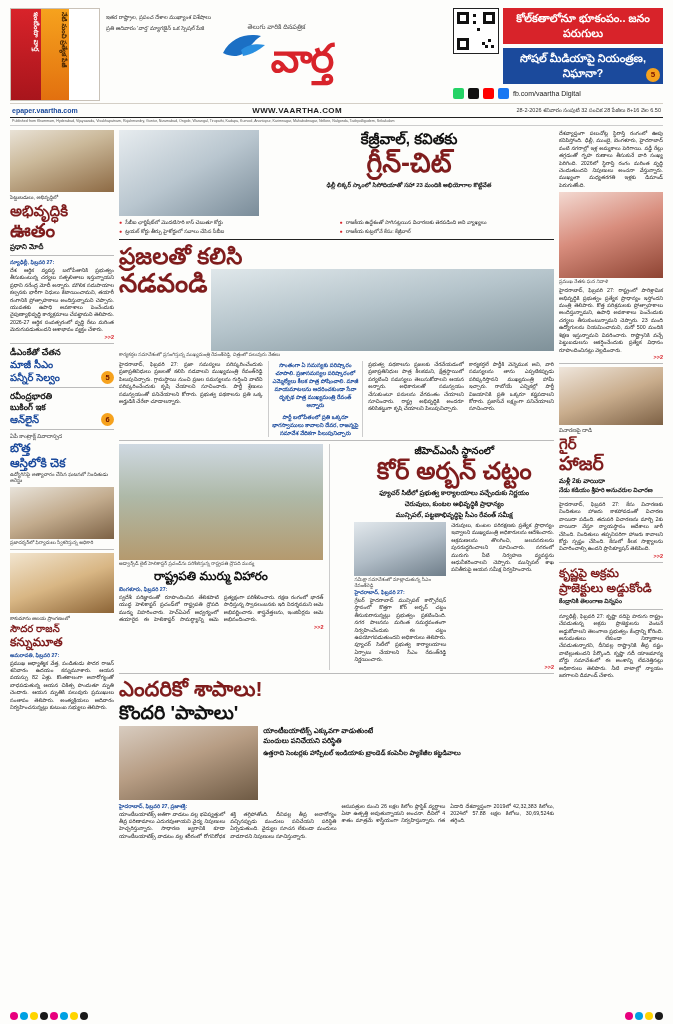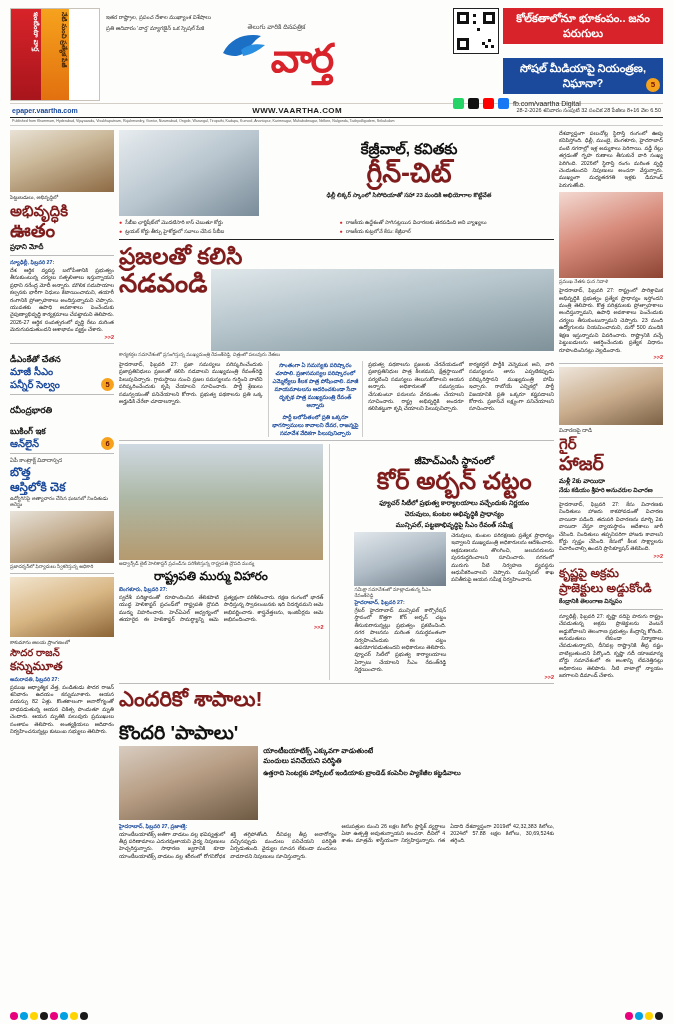--- a/index.html
+++ b/index.html
@@ -107,21 +107,21 @@
     height: 860px;
   }
   .col-l { width: 104px; }
   .col-m { flex: 1; }
   .col-r { width: 104px; }
 
   .rule { border-top: 1px solid #bbb; margin: 3px 0; }
 
   .h-red { color: #7f1d1d; font-weight: bold; }
   .h-blue { color: #1b4a9c; font-weight: bold; }
-  .h-black { color: #111; font-weight: bold; margin-top: 10px; }
+  .h-black { color: #111; font-weight: bold; }
 
   .body-te {
     font-size: 5.3px; line-height: 7.4px; color: #222;
     text-align: justify;
   }
   .byline { font-size: 5.3px; font-weight: bold; color: #1b4a9c; }
   .more { font-size: 5.5px; color: #d8232a; font-weight: bold; text-align: right; }
 
   .photo { background: #cfd4d8; position: relative; overflow: hidden; }
   .cap { font-size: 4.8px; color: #444; line-height: 6px; padding-top: 1px; }
@@ -205,21 +205,21 @@
           <i style="left:3px;bottom:3px;width:12px;height:12px;"></i>
           <i style="left:6px;bottom:6px;width:6px;height:6px;background:#fff;"></i>
           <i style="right:4px;bottom:5px;width:3px;height:3px;"></i>
           <i style="right:10px;bottom:5px;width:3px;height:3px;"></i>
           <i style="right:7px;bottom:11px;width:3px;height:3px;"></i>
           <i style="right:13px;bottom:8px;width:3px;height:3px;"></i>
           <i style="left:19px;top:5px;width:3px;height:3px;"></i>
           <i style="left:19px;top:12px;width:3px;height:3px;"></i>
           <i style="left:23px;top:19px;width:3px;height:3px;"></i>
         </div>
-        <div style="flex:1;display:flex;flex-direction:column;gap:14px;">
+        <div style="flex:1;display:flex;flex-direction:column;gap:4px;">
           <div class="redbox">కోల్‌కతాలోనూ భూకంపం.. జనం పరుగులు</div>
           <div class="bluebox">
             <span>సోషల్ మీడియాపై నియంత్రణ, నిఘానా?</span>
             <span class="pagebadge">5</span>
           </div>
         </div>
       </div>
       <div class="social-row">
         <span class="sicon" style="background:#25d366;"></span>
         <span class="sicon" style="background:#111;"></span>

